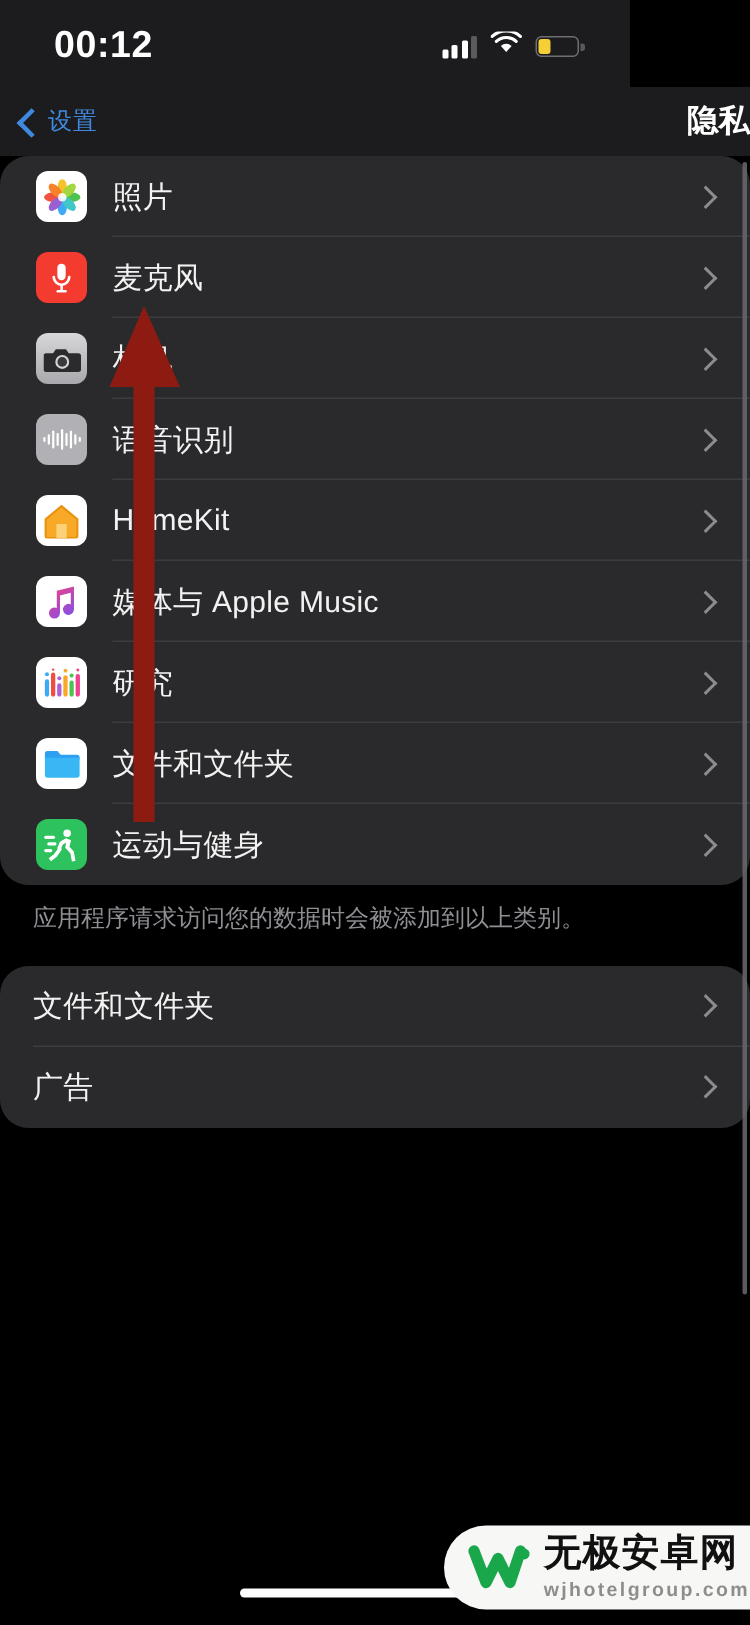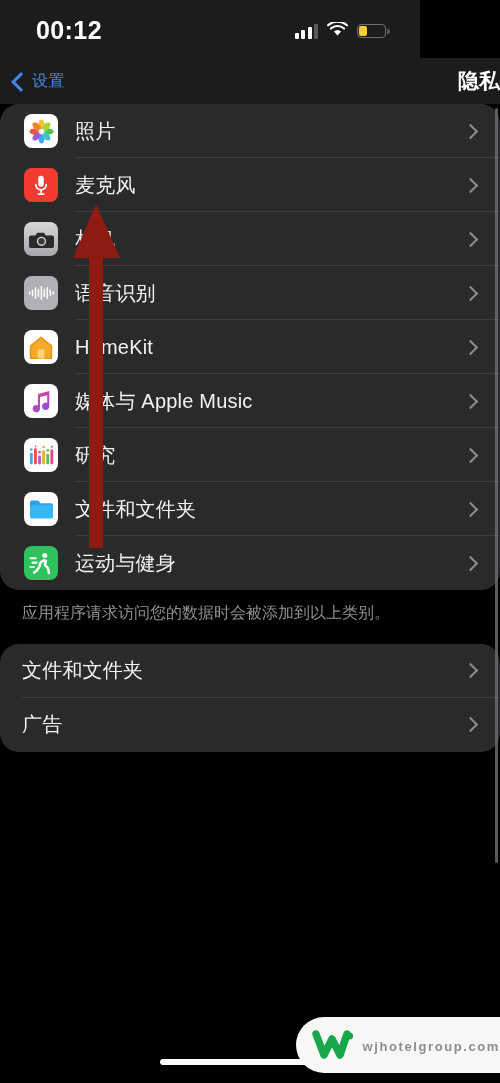--- a/index.html
+++ b/index.html
@@ -512,17 +512,18 @@
 
   <div class="watermark">
     <div class="wm-pill"></div>
     <div class="wm-logo">
       <svg width="46" height="46" viewBox="0 0 46 46">
         <path d="M6 13 L14 34 L22 18 L30 34 L37 13" stroke="#1aa64b" stroke-width="7.5" fill="none" stroke-linecap="round" stroke-linejoin="round"></path>
         <circle cx="39.5" cy="15" r="3.6" fill="#1aa64b"></circle>
       </svg>
     </div>
     <div class="wm-text">
+      <span class="wm-cn">无极安卓网</span>
       <span class="wm-url">wjhotelgroup.com</span>
     </div>
   </div>
 
 </div>
 
 </body></html>

